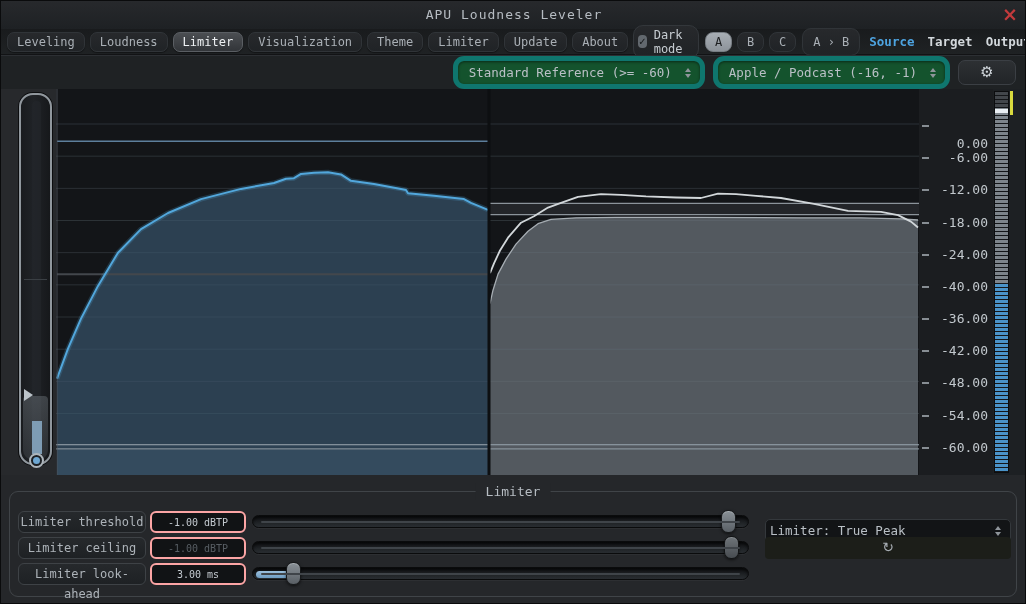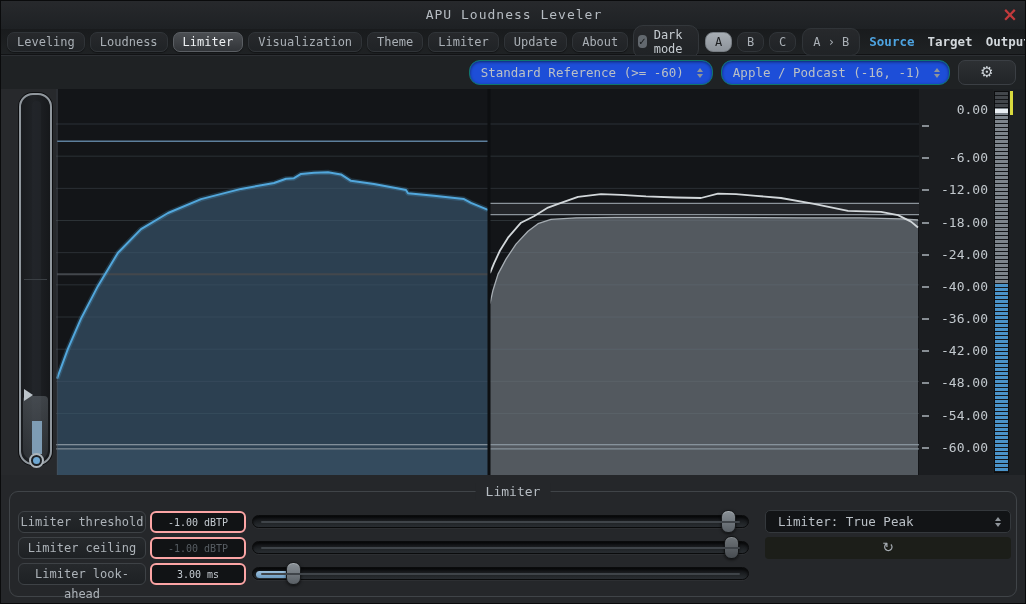--- a/index.html
+++ b/index.html
@@ -34,21 +34,21 @@
     color:#a9afb5; background:linear-gradient(#27292c,#202326); border:1px solid #303438; }
   .slot.selected { background:linear-gradient(#a8aeb4,#8d939a); color:#1c1e20; border-color:#777d83; }
   #copy-chip { padding:6px 10px; border-radius:9px; font-size:12px; color:#a9afb5;
     background:linear-gradient(#27292c,#202326); border:1px solid #303438; white-space:nowrap; }
   .view { font-weight:bold; font-size:12.5px; color:#d3d8dc; padding:2px 3px; }
   .view.active { color:#4da3e0; }
   
   #presetrow { position:absolute; left:0; top:54px; width:1026px; height:34px;
     background:#1f2224; border-top:1px solid #2c2f33;
     display:flex; justify-content:flex-end; align-items:center; gap:8px; padding-right:11px; }
-  .dropdown { position:relative; border-radius:11px; background:#1d4ed8; border:1px solid #0f766e;
+  .dropdown { position:relative; border-radius:11px; background:#14532d; border:5px solid #0f766e;
     color:#bac0c6; font-size:12.5px; padding:4px 28px 4px 11px;
     box-shadow:inset 0 1px 3px rgba(0,0,0,.5); white-space:nowrap; }
   .updown { position:absolute; right:9px; top:50%; transform:translateY(-50%);
     display:flex; flex-direction:column; gap:2px; }
   .tri-up { width:0; height:0; border-left:3.5px solid transparent; border-right:3.5px solid transparent;
     border-bottom:4px solid #8f959b; }
   .tri-down { width:0; height:0; border-left:3.5px solid transparent; border-right:3.5px solid transparent;
     border-top:4px solid #8f959b; }
   #gear-btn { width:58px; height:25px; border-radius:7px;
     background:linear-gradient(#2d3033,#222528); border:1px solid #3b3f44;
@@ -101,23 +101,23 @@
     background:linear-gradient(#0f1113,#2a2e32); border:1px solid #0a0b0c;
     box-shadow:inset 0 2px 3px rgba(0,0,0,.6), 0 1px 0 rgba(255,255,255,.04); }
   .track::after { content:""; position:absolute; left:8px; right:8px; top:5px; height:2px;
     background:#3f4449; border-radius:1px; }
   .thumb { position:absolute; top:-6px; width:15px; height:23px; border-radius:7px;
     background:linear-gradient(#8a9197,#595f65); border:1px solid #17191b;
     box-shadow:0 1px 3px rgba(0,0,0,.6), inset 0 1px 0 rgba(255,255,255,.25); }
   .thumb.dim { filter:brightness(.8); }
   .fill { position:absolute; left:3px; top:3px; height:7px; border-radius:4px;
     background:linear-gradient(#9cc0dd,#6d9cc2); }
-  #mode-dd { position:absolute; left:755px; top:18px; width:246px; height:23px; border-radius:5px;
+  #mode-dd { position:absolute; left:755px; top:27px; width:246px; height:23px; border-radius:5px;
     background:#121416; border:1px solid #34383c; color:#bac0c6; font-size:12.5px;
-    line-height:21px; padding-left:12px; }
+    line-height:21px; padding-left:4px; }
   #refresh-btn { position:absolute; left:755px; top:45px; width:246px; height:22px; border-radius:4px;
     background:#1c1e19; text-align:center; line-height:21px; font-size:14px; color:#a7adb3;
     font-family:"DejaVu Sans",sans-serif; }
 </style>
 </head>
 <body>
 
 <div id="window">
 
   <div id="titlebar">
@@ -223,21 +223,21 @@
           <polyline points="1,289.7 12,259.7 25,229.6 42,196.9 62,163.7 85,140.1 112,124.0 145,110.1 185,99.9 218,94.0 230,89.7 238,89.2 245,84.9 258,83.8 272,83.3 285,85.4 295,91.8 318,95.1 345,99.9 350,100.9 352,104.2 378,106.8 408,110.1 415,113.8 432,120.8" fill="none" stroke="#52a7dc" stroke-width="5" stroke-opacity="0.22" stroke-linejoin="round"></polyline>
           <polyline points="1,289.7 12,259.7 25,229.6 42,196.9 62,163.7 85,140.1 112,124.0 145,110.1 185,99.9 218,94.0 230,89.7 238,89.2 245,84.9 258,83.8 272,83.3 285,85.4 295,91.8 318,95.1 345,99.9 350,100.9 352,104.2 378,106.8 408,110.1 415,113.8 432,120.8" fill="none" stroke="#52a7dc" stroke-width="2" stroke-linejoin="round"></polyline>
           <polyline points="434,214.6 437,201.2 442,185.1 450,170.1 460,155.1 472,142.2 482,134.7 495,130.4 520,128.8 560,128.3 645,128.3 745,128.8 805,128.8 845,129.9 862,131.0" fill="none" stroke="#a6adb3" stroke-width="1.3" stroke-linejoin="round"></polyline>
           <polyline points="434,184.1 438,174.4 444,161.5 452,148.7 465,133.7 478,127.2 492,118.6 505,113.8 522,107.9 545,105.2 565,105.8 590,107.4 620,108.5 645,109.0 662,104.7 680,105.2 700,106.8 725,109.0 758,114.9 792,121.9 825,122.9 842,126.1 855,132.6 862,138.5" fill="none" stroke="#d2d7da" stroke-width="1.8" stroke-linejoin="round"></polyline>
           <line x1="433" y1="0" x2="433" y2="386" stroke="#0d0f11" stroke-width="3"></line>
           <line x1="1" y1="0" x2="1" y2="386" stroke="#50565c" stroke-width="1" stroke-opacity="0.8"></line>
         </svg>
     </div>
     <div id="scale">
         <div class="tickdash" style="top:36.0px"></div>
-        <div class="ticklabel" style="top:13px">0.00</div>
+        <div class="ticklabel" style="top:47px">0.00</div>
         <div class="tickdash" style="top:68.2px"></div>
         <div class="ticklabel" style="top:61.2px">-6.00</div>
         <div class="tickdash" style="top:100.3px"></div>
         <div class="ticklabel" style="top:93.3px">-12.00</div>
         <div class="tickdash" style="top:132.5px"></div>
         <div class="ticklabel" style="top:125.5px">-18.00</div>
         <div class="tickdash" style="top:164.7px"></div>
         <div class="ticklabel" style="top:157.7px">-24.00</div>
         <div class="tickdash" style="top:196.9px"></div>
         <div class="ticklabel" style="top:189.9px">-40.00</div>

